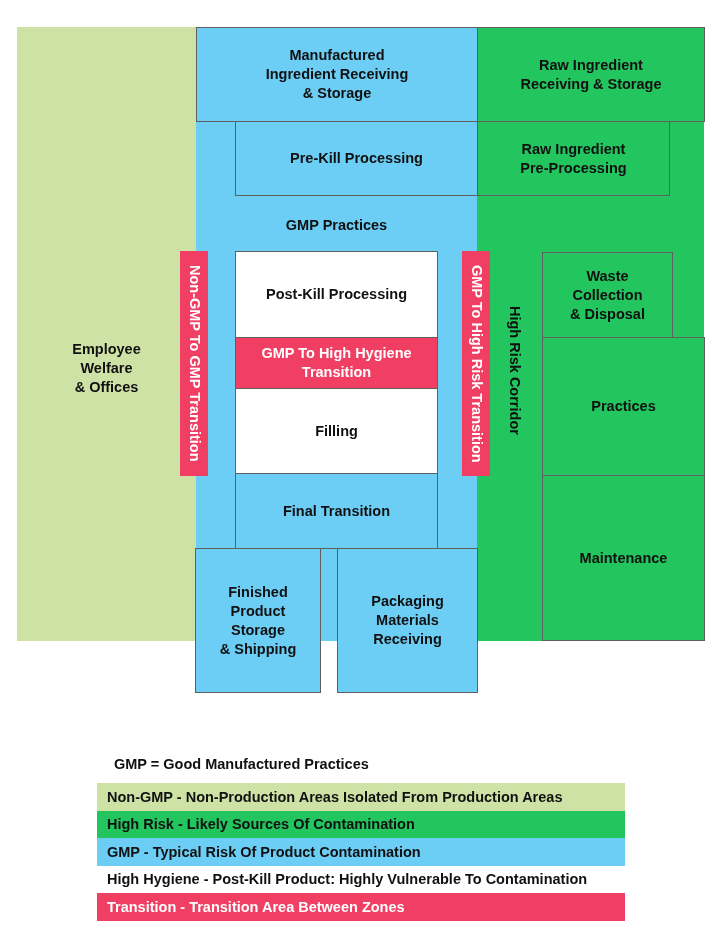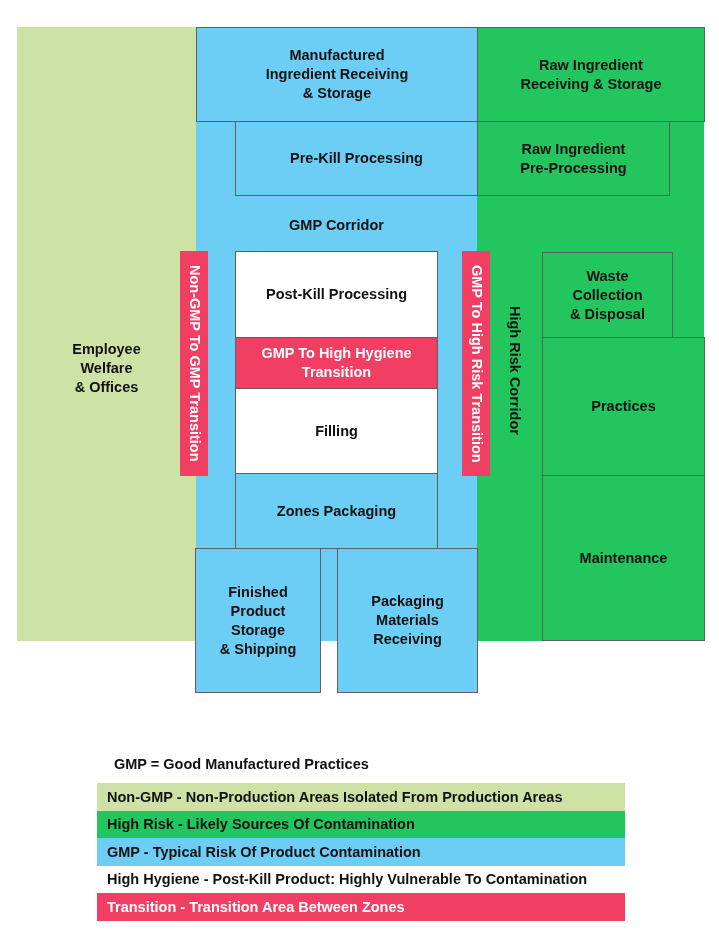--- a/index.html
+++ b/index.html
@@ -45,34 +45,34 @@
 Receiving &amp; Storage</span>
 </div>
 <div class="room blue" style="left:235px; top:121px; width:243px; height:75px;">
   <span class="lbl">Pre-Kill Processing</span>
 </div>
 <div class="room orange" style="left:477px; top:121px; width:193px; height:75px;">
   <span class="lbl">Raw Ingredient
 Pre-Processing</span>
 </div>
 
-<div class="abs-lbl lbl" style="left:196px; top:216px; width:281px;">GMP Corridor</div>
+<div class="abs-lbl lbl" style="left:196px; top:216px; width:281px;">GMP Practices</div>
 
 <div class="room white" style="left:235px; top:251px; width:203px; height:87px;">
   <span class="lbl">Post-Kill Processing</span>
 </div>
 <div class="room red" style="left:235px; top:337px; width:203px; height:52px;">
   <span class="lbl">GMP To High Hygiene
 Transition</span>
 </div>
 <div class="room white" style="left:235px; top:388px; width:203px; height:86px;">
   <span class="lbl">Filling</span>
 </div>
 <div class="room blue" style="left:235px; top:473px; width:203px; height:76px;">
-  <span class="lbl">Zones Packaging</span>
+  <span class="lbl">Final Transition</span>
 </div>
 
 <div class="room blue" style="left:195px; top:548px; width:126px; height:145px;">
   <span class="lbl">Finished
 Product
 Storage
 &amp; Shipping</span>
 </div>
 <div class="room blue" style="left:337px; top:548px; width:141px; height:145px;">
   <span class="lbl">Packaging

